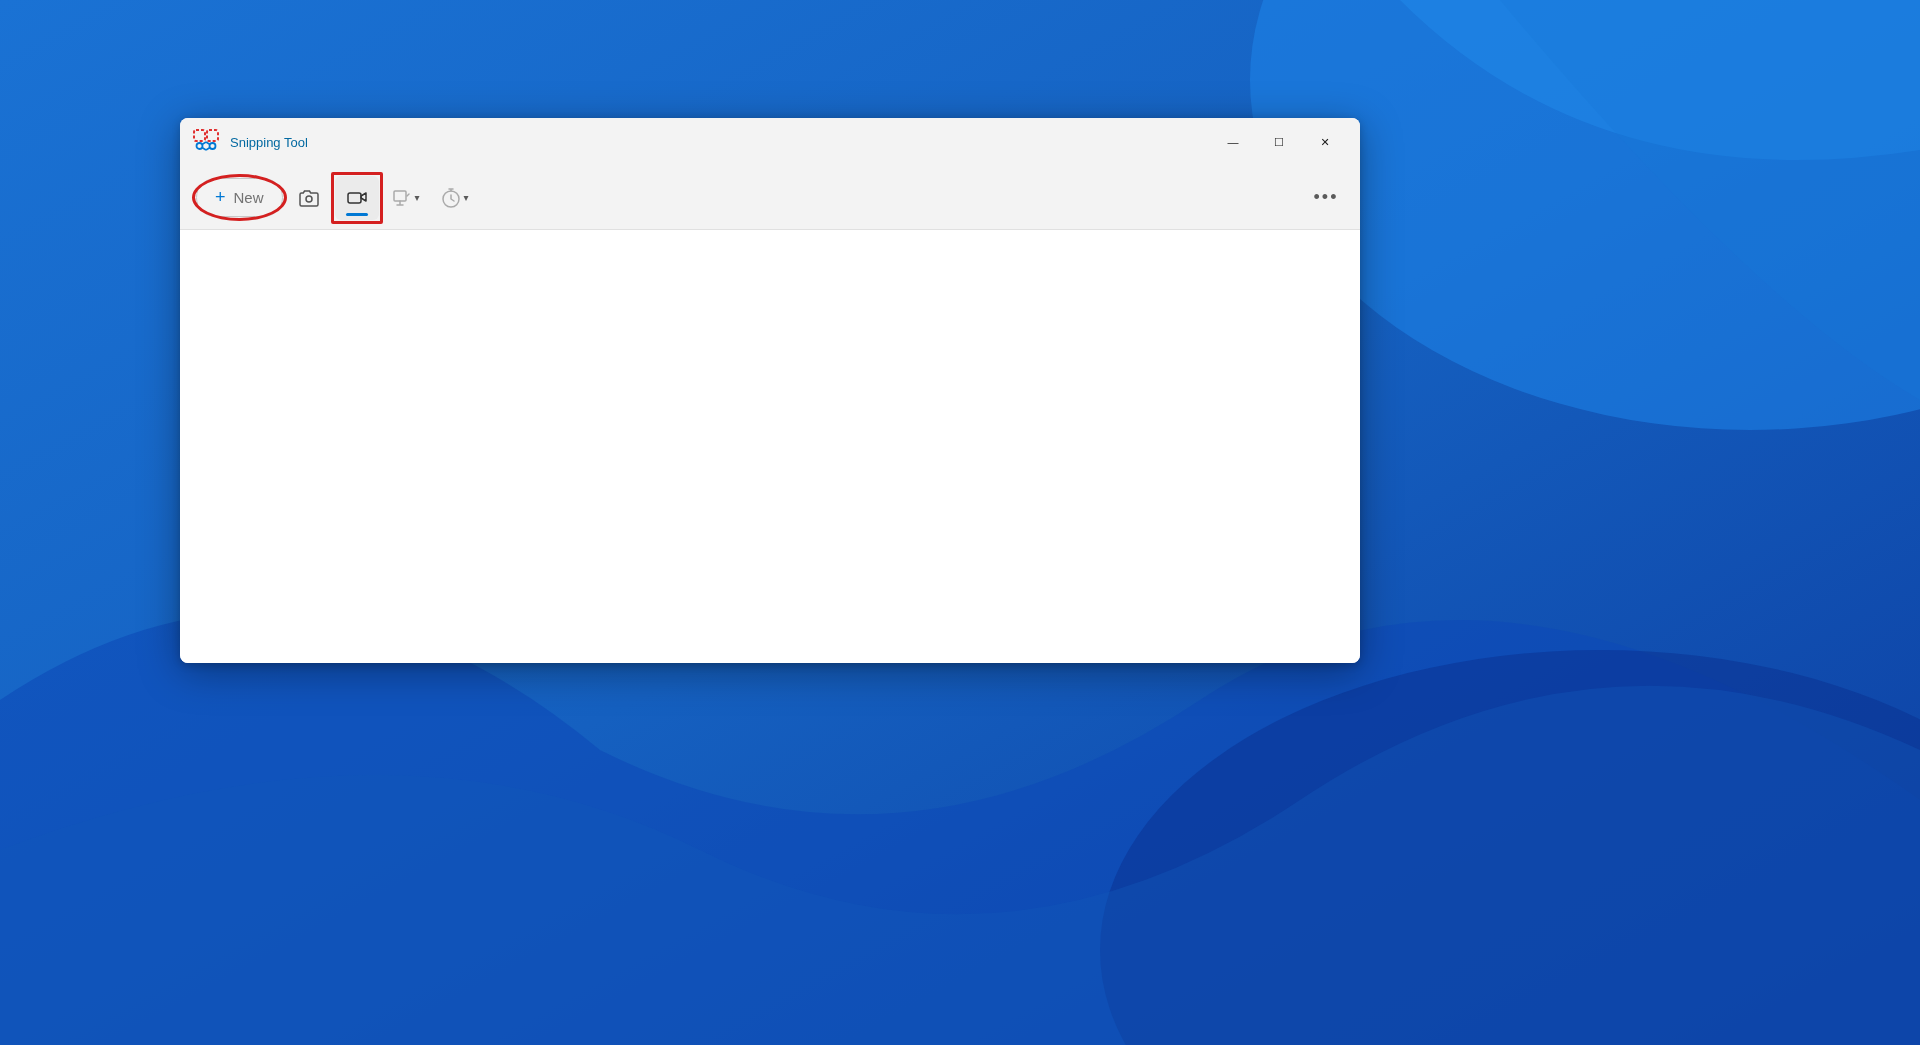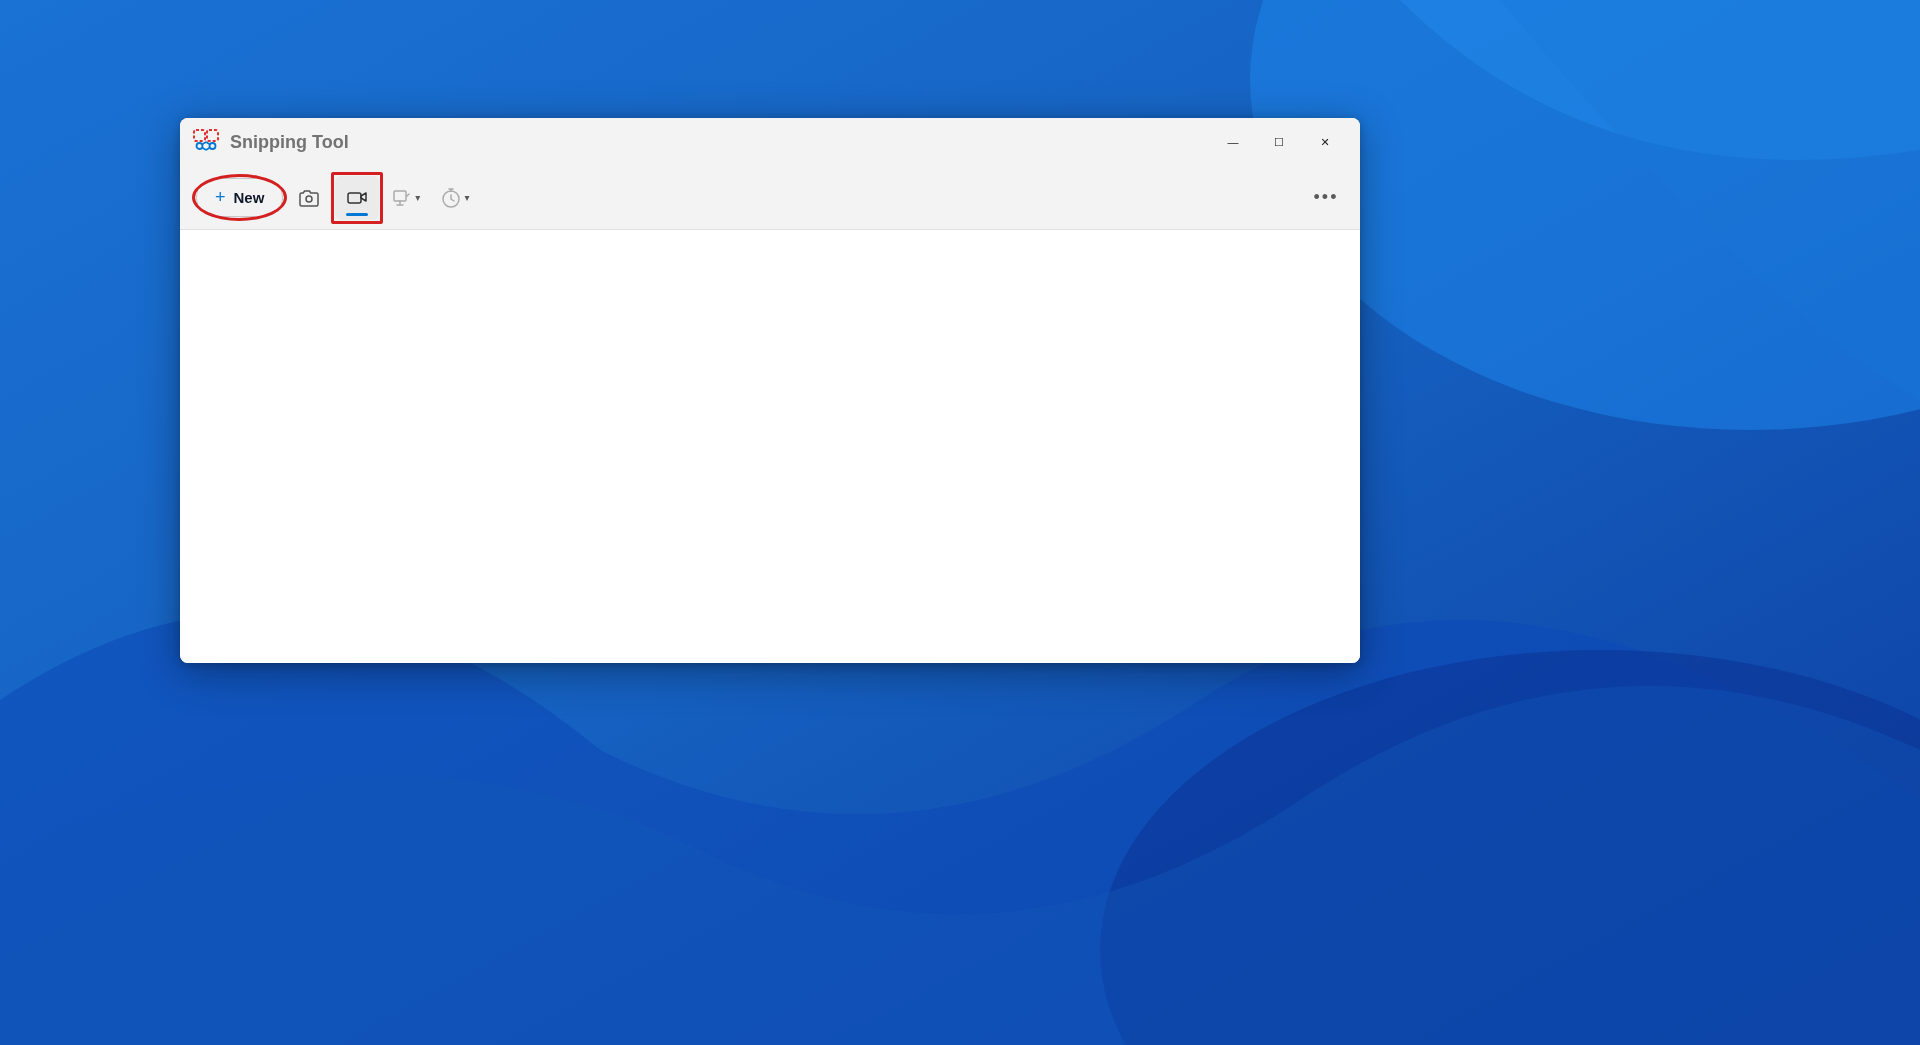--- a/index.html
+++ b/index.html
@@ -71,23 +71,23 @@
     }
 
     .app-icon {
       width: 28px;
       height: 28px;
       margin-right: 10px;
       flex-shrink: 0;
     }
 
     .title-text {
-      font-size: 18px;
-      color: #737373;
-      font-weight: 700;
+      font-size: 13px;
+      color: #0369a1;
+      font-weight: 400;
       flex: 1;
     }
 
     .window-controls {
       display: flex;
       gap: 0;
     }
 
     .win-btn {
       width: 46px;
@@ -297,21 +297,21 @@
       <button class="win-btn">☐</button>
       <button class="win-btn close">✕</button>
     </div>
   </div>
 
   <div class="toolbar">
 
     <button class="new-button" style="position:relative;">
       <div class="new-button-circle"></div>
       <span class="new-plus">+</span>
-      <span style="font-size:15px; color:#0f172a;font-weight:bold;">New</span>
+      <span style="font-size:15px; color:#737373;">New</span>
     </button>
 
     <button class="tb-btn">
       <svg class="icon-svg" viewBox="0 0 22 22" fill="none">
         <path d="M2 7.5C2 6.67 2.67 6 3.5 6h1.8l1.2-2h5l1.2 2H18.5C19.33 6 20 6.67 20 7.5v10c0 .83-.67 1.5-1.5 1.5h-15C2.67 19 2 18.33 2 17.5v-10z" stroke="#555" stroke-width="1.5"></path>
         <circle cx="11" cy="12" r="3" stroke="#555" stroke-width="1.5"></circle>
       </svg>
     </button>
 
     <button class="tb-btn selected" style="position:relative; background:#ebebeb;">

